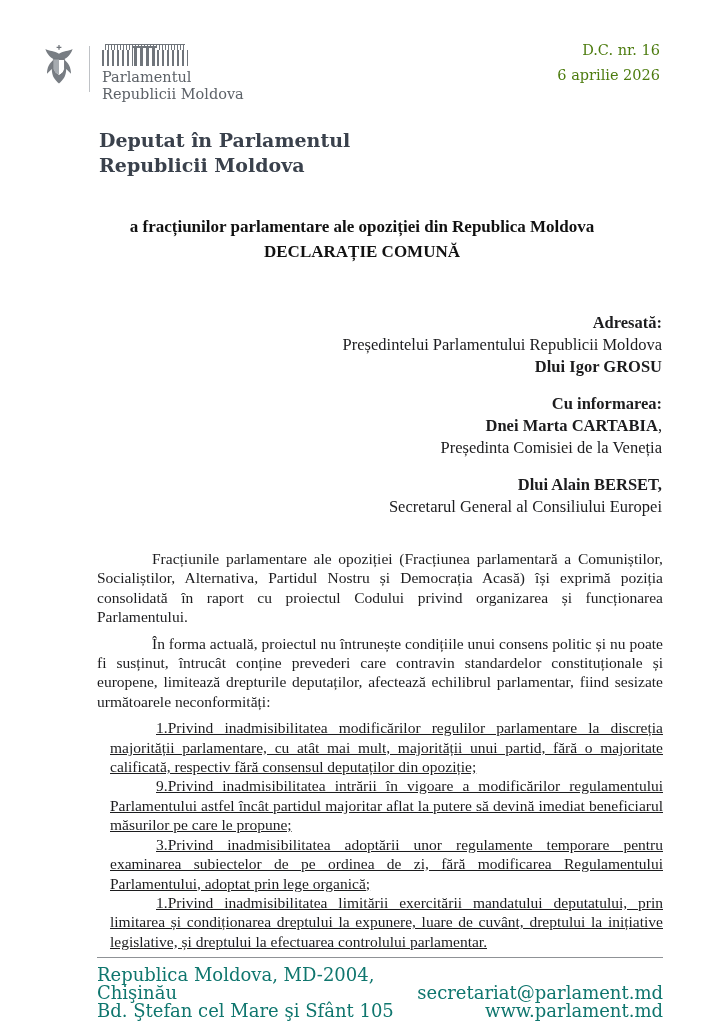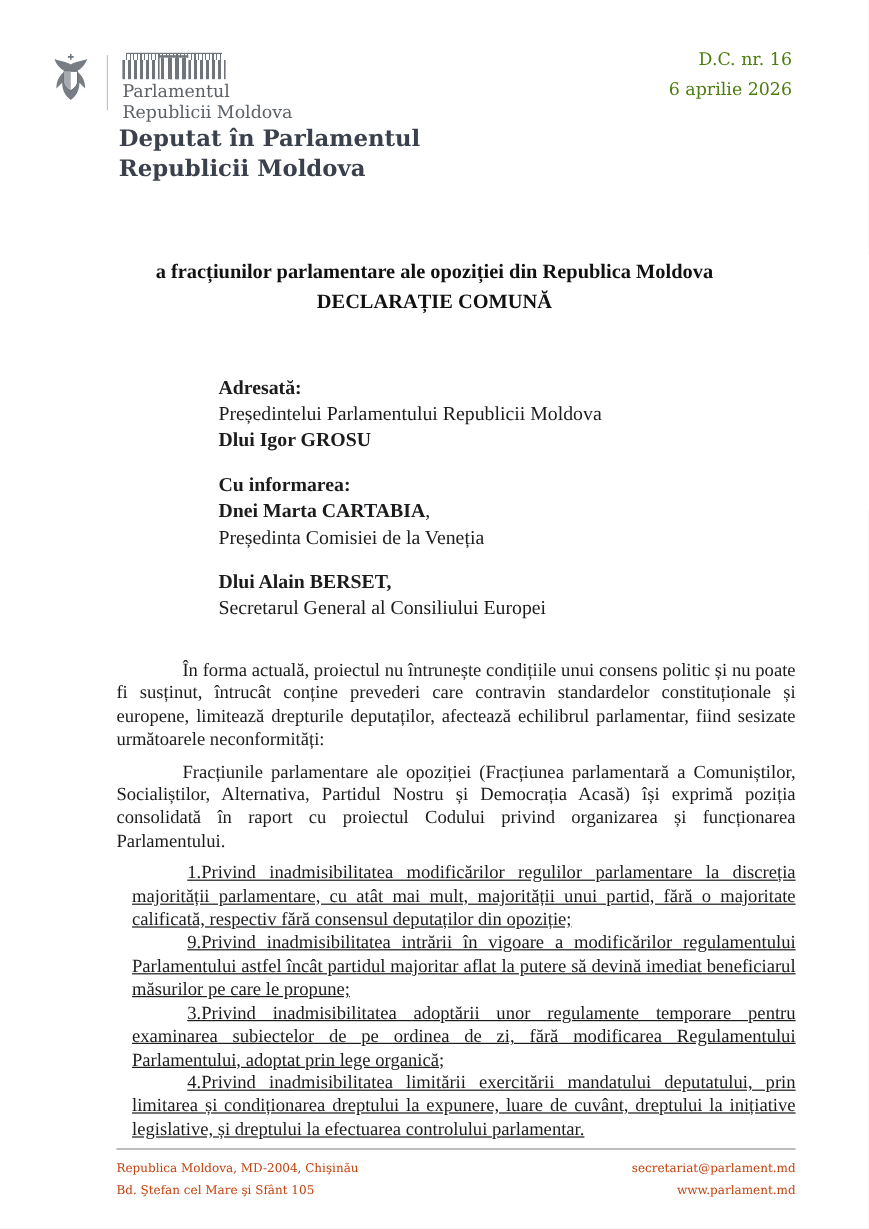--- a/index.html
+++ b/index.html
@@ -38,36 +38,36 @@
     font-size:14.5px; line-height:16.5px; color:#5d6268;
   }
 
   .doc-meta {
     position:absolute; top:38px; right:64px; text-align:right;
     font-family:"DejaVu Serif", serif;
     font-size:14.5px; line-height:25px; color:#4d7c0f;
   }
 
   .letterhead-title {
-    position:absolute; left:99px; top:104px;
+    position:absolute; left:99px; top:128px;
     font-family:"DejaVu Serif", serif;
     font-weight:bold; font-size:19px; line-height:25px; color:#3a414c;
   }
 
   
   .doc-title {
     position:absolute; left:60px; right:60px; top:214px;
     text-align:center; font-weight:bold;
     font-size:17px; line-height:25px; color:#111;
   }
 
   
   .recipients {
     position:absolute; right:62px; top:312px; width:480px;
-    font-size:16.5px; line-height:22px;
+    text-align:right; font-size:16.5px; line-height:22px;
   }
   .addr-group { margin-bottom:15px; }
   .b { font-weight:bold; }
 
   
   .body-text {
     position:absolute; left:97px; top:549px; width:566px;
     text-align:justify;
     font-size:15.5px; line-height:19.4px;
   }
@@ -76,21 +76,21 @@
 
   
   .footer-rule {
     position:absolute; left:97px; top:957px; width:566px;
     border:none; border-top:1px solid #8f9296; margin:0;
   }
   .footer {
     position:absolute; left:97px; top:966px; width:566px;
     display:flex; justify-content:space-between;
     font-family:"DejaVu Serif", serif;
-    font-size:10px; line-height:18px; color:#c2410c;align-items:flex-end;
+    font-size:18px; line-height:18px; color:#0f766e;align-items:flex-end;
   }
   .footer .right { text-align:right; }
 </style>
 </head>
 <body>
 
 <div class="page">
 
   <div class="logo-block">
     <svg class="coat" viewBox="0 0 40 52" aria-hidden="true">
@@ -139,26 +139,26 @@
       <div><span class="b">Dnei Marta CARTABIA</span><span>,</span></div>
       <div>Președinta Comisiei de la Veneția</div>
     </div>
     <div class="addr-group">
       <div><span class="b">Dlui Alain BERSET,</span><span></span></div>
       <div>Secretarul General al Consiliului Europei</div>
     </div>
   </div>
 
   <div class="body-text">
+    <p>Fracțiunile parlamentare ale opoziției (Fracțiunea parlamentară a Comuniștilor, Socialiștilor, Alternativa, Partidul Nostru și Democrația Acasă) își exprimă poziția consolidată în raport cu proiectul Codului privind organizarea și funcționarea Parlamentului.</p>
     <p>În forma actuală, proiectul nu întrunește condițiile unui consens politic și nu poate fi susținut, întrucât conține prevederi care contravin standardelor constituționale și europene, limitează drepturile deputaților, afectează echilibrul parlamentar, fiind sesizate următoarele neconformități:</p>
-    <p>Fracțiunile parlamentare ale opoziției (Fracțiunea parlamentară a Comuniștilor, Socialiștilor, Alternativa, Partidul Nostru și Democrația Acasă) își exprimă poziția consolidată în raport cu proiectul Codului privind organizarea și funcționarea Parlamentului.</p>
     <p class="item">1.Privind inadmisibilitatea modificărilor regulilor parlamentare la discreția majorității parlamentare, cu atât mai mult, majorității unui partid, fără o majoritate calificată, respectiv fără consensul deputaților din opoziție;</p>
     <p class="item">9.Privind inadmisibilitatea intrării în vigoare a modificărilor regulamentului Parlamentului astfel încât partidul majoritar aflat la putere să devină imediat beneficiarul măsurilor pe care le propune;</p>
     <p class="item">3.Privind inadmisibilitatea adoptării unor regulamente temporare pentru examinarea subiectelor de pe ordinea de zi, fără modificarea Regulamentului Parlamentului, adoptat prin lege organică;</p>
-    <p class="item">4.Privind inadmisibilitatea limitării exercitării mandatului deputatului, prin limitarea și condiționarea dreptului la expunere, luare de cuvânt, dreptului la inițiative legislative, și dreptului la efectuarea controlului parlamentar.</p>
+    <p class="item">1.Privind inadmisibilitatea limitării exercitării mandatului deputatului, prin limitarea și condiționarea dreptului la expunere, luare de cuvânt, dreptului la inițiative legislative, și dreptului la efectuarea controlului parlamentar.</p>
   </div>
 
   <hr class="footer-rule">
   <div class="footer">
     <div>
       <div>Republica Moldova, MD-2004, Chişinău</div>
       <div>Bd. Ştefan cel Mare şi Sfânt 105</div>
     </div>
     <div class="right">
       <div>secretariat@parlament.md</div>

